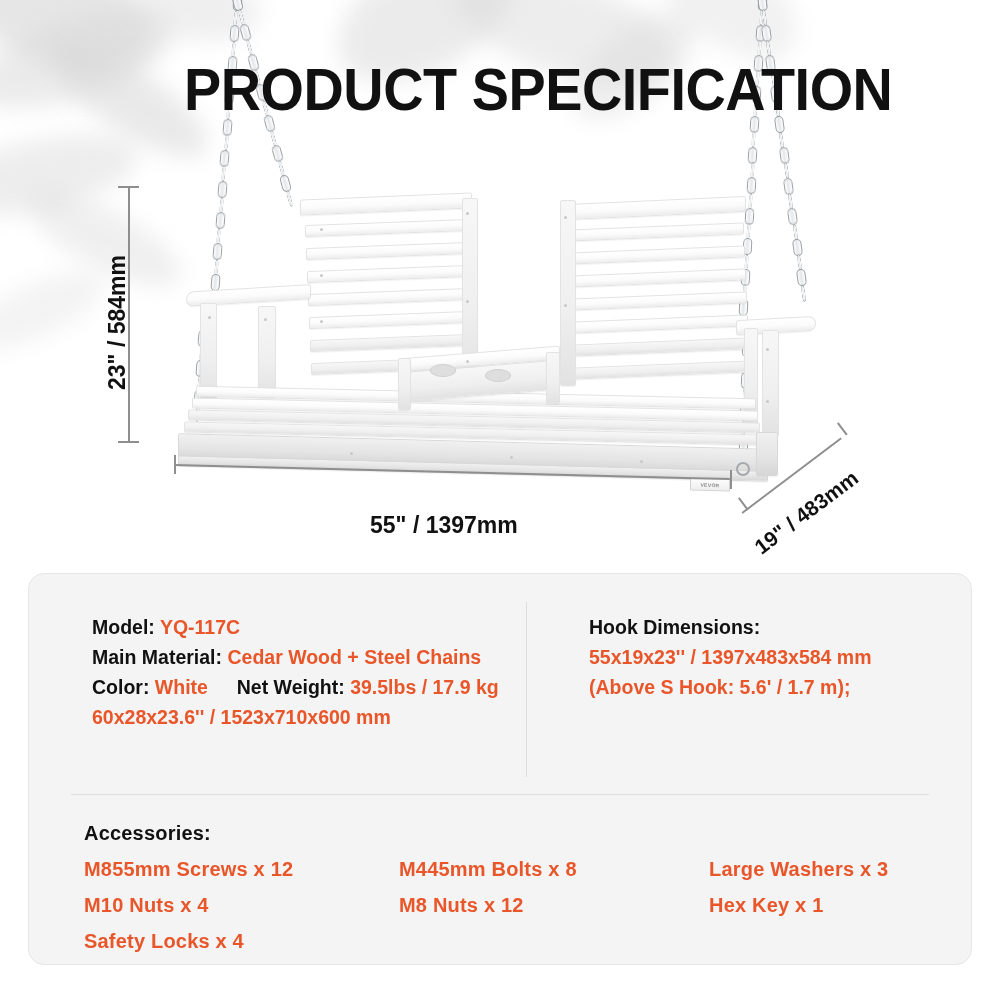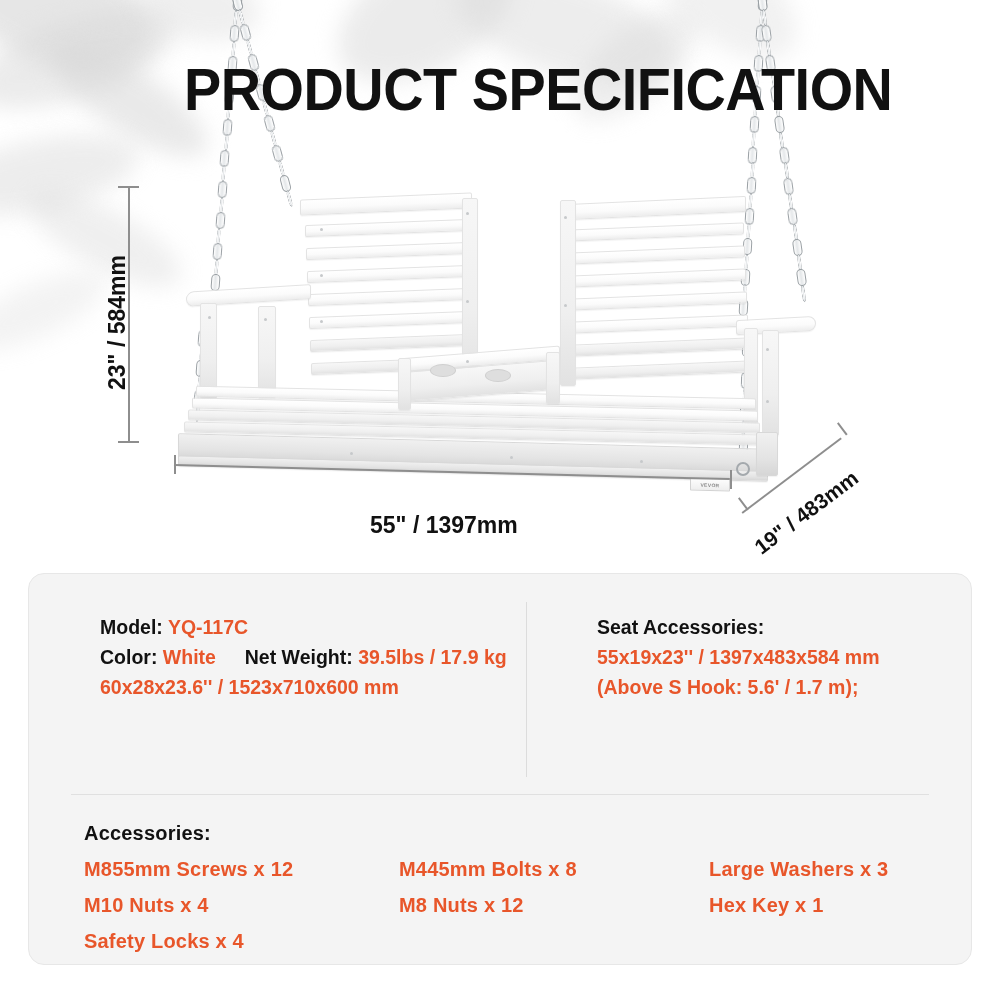--- a/index.html
+++ b/index.html
@@ -137,21 +137,21 @@
   .spec-card {
     position: absolute;
     left: 28px; top: 573px;
     width: 944px; height: 392px;
     background: #f4f4f4;
     border: 1px solid #e7e7e7;
     border-radius: 16px;
   }
   .spec-top {
     position: absolute;
-    left: 16px; top: 0; right: 0; height: 220px;
+    left: 8px; top: 0; right: 0; height: 220px;
     display: flex;
   }
   .spec-col-left  { width: 497px; padding: 38px 0 0 55px; }
   .spec-col-right { flex: 1;      padding: 38px 0 0 55px; }
 
   .v-divider {
     position: absolute;
     left: 497px; top: 28px;
     width: 1px; height: 175px;
     background: #dcdcdc;
@@ -412,31 +412,35 @@
 <div class="spec-card">
 
   <div class="spec-top">
 
     <div class="spec-col-left">
       <div class="spec-line">
         <span>Model:</span>
         <span class="val">YQ-117C</span>
       </div>
       <div class="spec-line">
+        <span>Main Material:</span>
+        <span class="val">Cedar Wood + Steel Chains</span>
+      </div>
+      <div class="spec-line">
         <span>Color:</span>
         <span class="val">White</span>
         <span class="gap"></span>
         <span>Net Weight:</span>
         <span class="val">39.5lbs / 17.9 kg</span>
       </div>
       <div class="spec-line val-only">60x28x23.6'' / 1523x710x600 mm</div>
     </div>
 
     <div class="spec-col-right">
-      <div class="spec-line">Seat Accessories:</div>
+      <div class="spec-line">Hook Dimensions:</div>
       <div class="spec-line val-only">55x19x23'' / 1397x483x584 mm</div>
       <div class="spec-line val-only">(Above S Hook: 5.6' / 1.7 m);</div>
     </div>
   </div>
 
   <div class="v-divider"></div>
   <div class="h-divider"></div>
 
   <div class="acc-wrap">
     <div class="acc-title">Accessories:</div>

